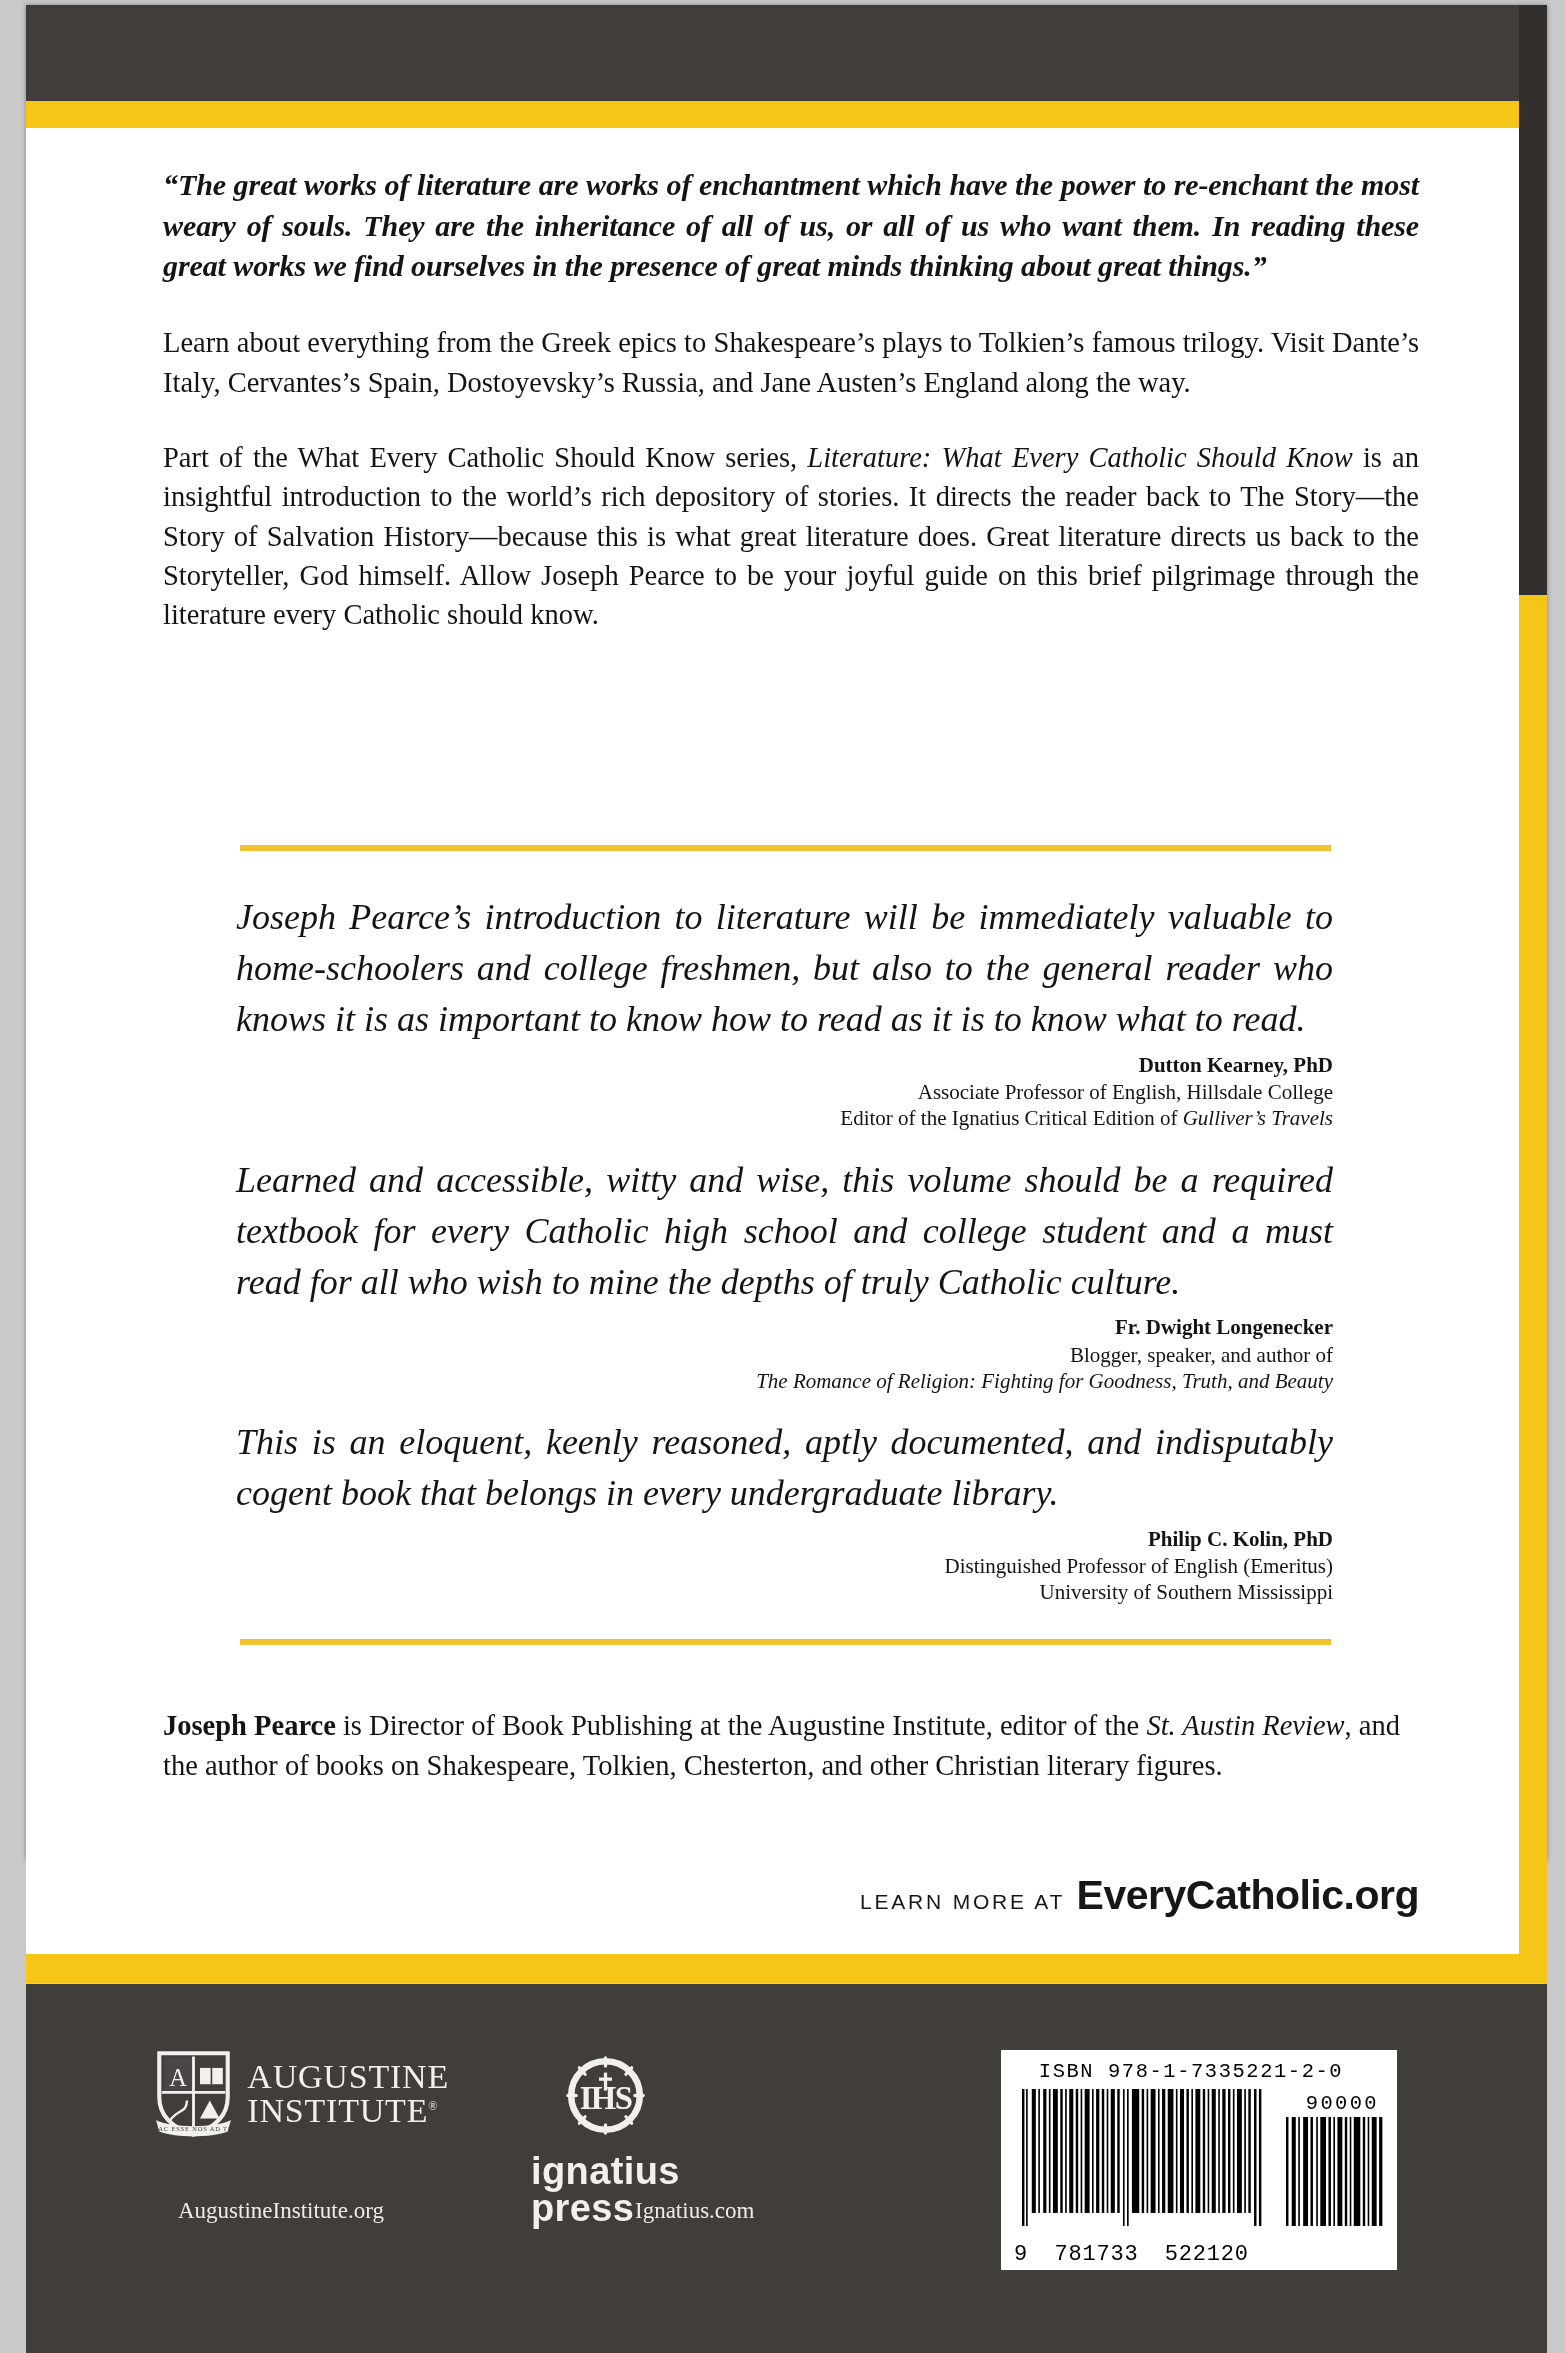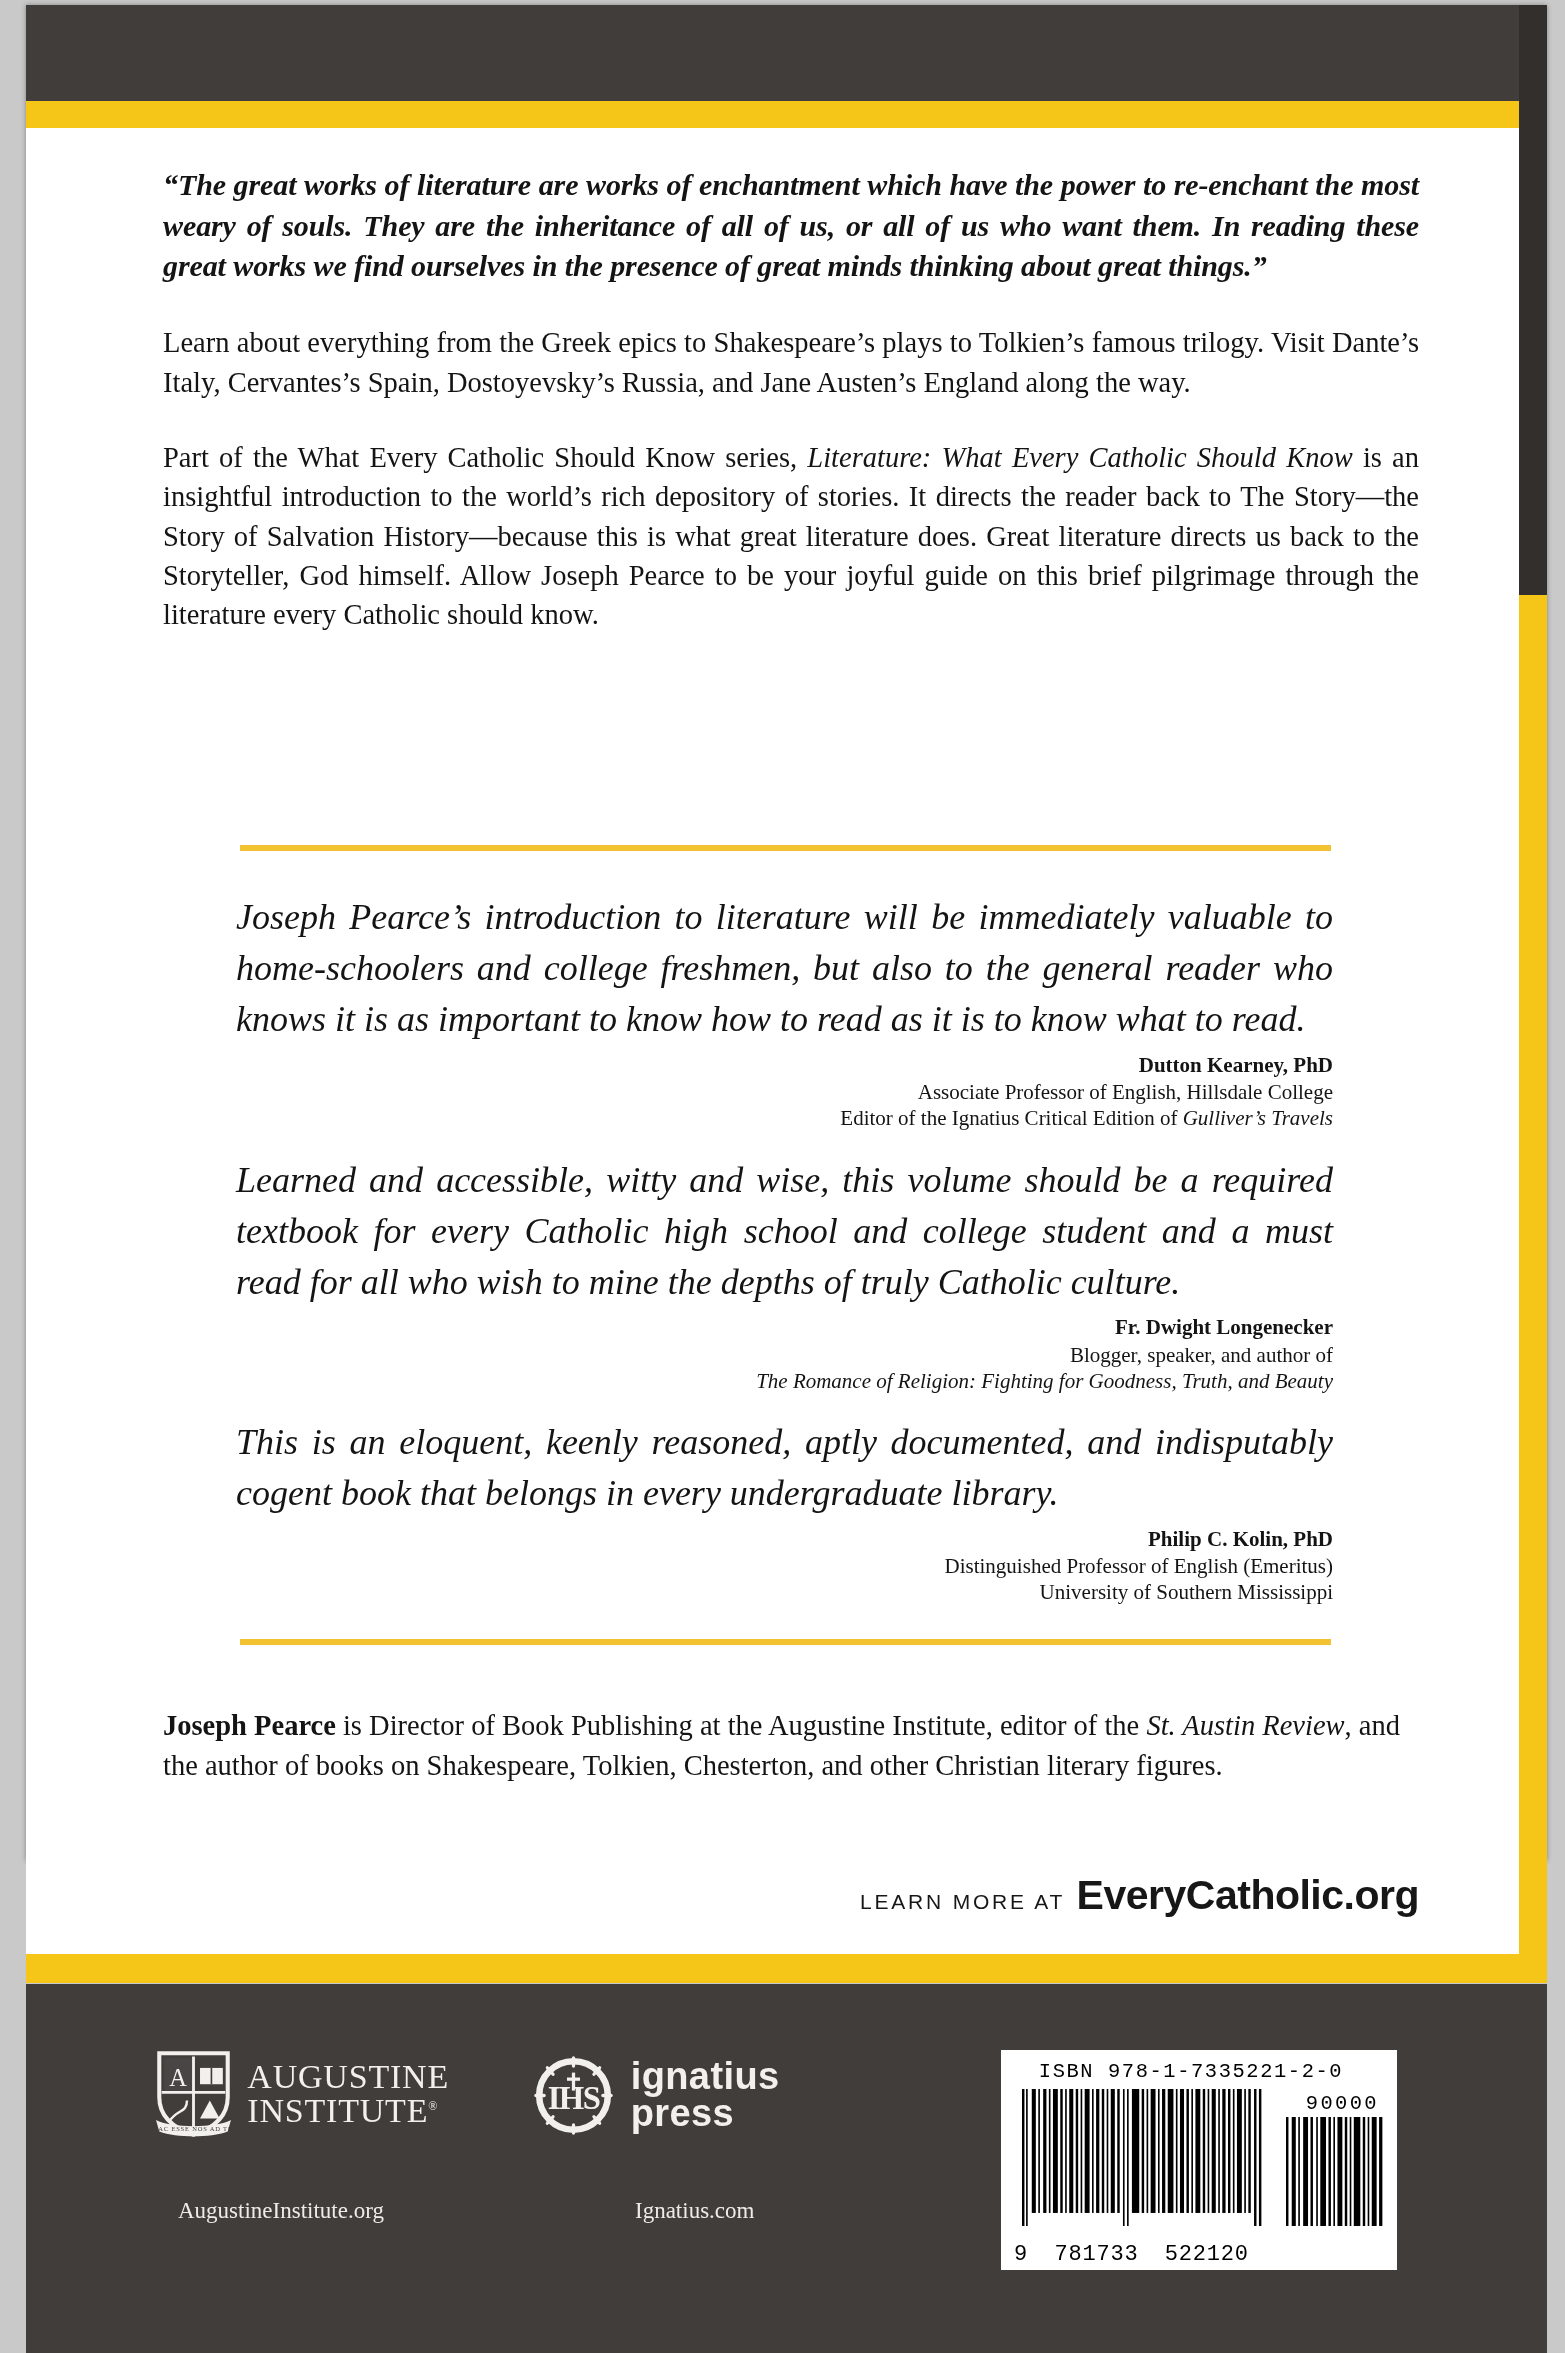--- a/index.html
+++ b/index.html
@@ -233,20 +233,21 @@
   }
   .reg { font-size: 12.2px; vertical-align: super; }
 
   .logo-ip {
     position: absolute;
     left: 505px;
     top: 2048px;
     display: flex;
     align-items: center;
     gap: 14.7px;
+    flex-direction: column;
   }
   .ihs { width: 85px; height: 85px; display: block; }
   .ip-wordmark {
     font-family: "Liberation Sans", sans-serif;
     color: #f2f0ec;
     line-height: 0.98;
     font-weight: bold;
   }
   .ip-word1, .ip-word2 {
     display: block;

